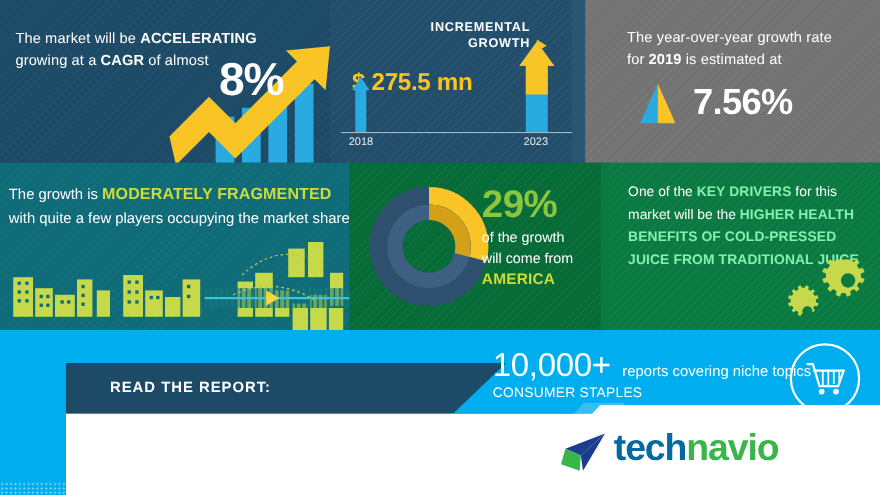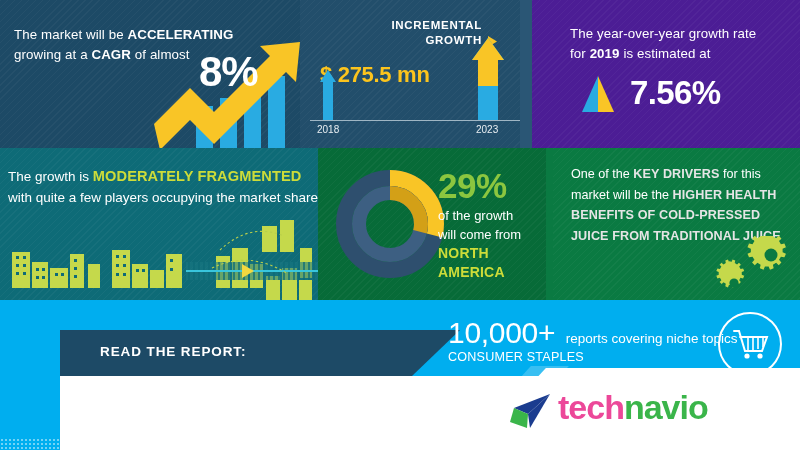--- a/index.html
+++ b/index.html
@@ -17,21 +17,21 @@
     position:absolute; inset:0; pointer-events:none;
     background-image:repeating-linear-gradient(135deg,
        rgba(255,255,255,0.035) 0px, rgba(255,255,255,0.035) 1px,
        rgba(255,255,255,0) 1px, rgba(255,255,255,0) 5px);
   }
 
   
   #row1 { position:absolute; left:0; top:0; width:720px; height:148px; background:#1d4a66; }
   #r1p1 { position:absolute; left:0;   top:0; width:300px; height:148px; background:#1d4a66; overflow:hidden;}
   #r1p2 { position:absolute; left:300px; top:0; width:232px; height:148px; background:#224e6b; overflow:hidden;}
-  #r1p3 { position:absolute; left:532px; top:0; width:268px; height:148px; background:#4c1d95; overflow:hidden;}
+  #r1p3 { position:absolute; left:532px; top:0; width:268px; height:148px; background:#737373; overflow:hidden;}
   .wedge {
     position:absolute; top:0; height:148px; width:38px; background:#2a5675;
     clip-path:polygon(0 0, 60% 0, 100% 50%, 60% 100%, 0 100%);
   }
 
   .hdr-text { color:#ffffff; font-size:13.3px; line-height:20px; letter-spacing:.1px; }
   .hdr-text b { font-weight:bold; }
 
   
   #pct8 { font-size:42px; font-weight:bold; color:#fff; letter-spacing:-1px; }
@@ -55,21 +55,21 @@
     clip-path:polygon(0 0, 55% 0, 100% 50%, 55% 100%, 0 100%);
   }
   .frag-text { color:#ffffff; font-size:13.5px; line-height:21px; }
   .frag-text b { color:#cddc39; font-weight:bold; font-size:14.6px; letter-spacing:.1px;}
 
   #pct29 { color:#8cc63f; font-size:35px; font-weight:bold; letter-spacing:-.5px; }
   .don-text { color:#ffffff; font-size:13px; line-height:19px; }
   .don-text b { color:#cddc39; font-weight:bold; font-size:14px; letter-spacing:.2px; display:block; }
 
   .drv-text { color:#ffffff; font-size:12.6px; line-height:20.5px; }
-  .drv-text b { color:#e5e5e5; font-weight:bold; letter-spacing:.1px; }
+  .drv-text b { color:#86efac; font-weight:bold; letter-spacing:.1px; }
 
   
   #row3 { position:absolute; left:0; top:300px; width:800px; height:150px; background:#00aeef; }
   #dots { position:absolute; left:0; bottom:0; width:800px; height:12px;
      background-image:radial-gradient(rgba(255,255,255,.45) 0.8px, transparent 0.9px);
      background-size:4px 4px; }
 
   #read-tab {
     position:absolute; left:60px; top:30px; width:400px; height:46px; background:#1d4a66;
     clip-path:polygon(0 0, 100% 0, 88% 100%, 0 100%);
@@ -93,21 +93,21 @@
   #logo-panel {
     position:absolute; right:0; bottom:0; width:330px; height:82px; background:#ffffff;
     clip-path:polygon(23% 0, 100% 0, 100% 100%, 0 100%);
   }
   #logo-panel-shade {
     position:absolute; right:0; bottom:0; width:345px; height:84px;
     background:rgba(255,255,255,.22);
     clip-path:polygon(22% 0, 33% 0, 11% 100%, 0 100%);
   }
   #logo-text { position:absolute; left:88px; top:20px; font-size:34px; font-weight:bold; letter-spacing:-1px; }
-  .lt-tech { color:#ec4899; }
+  .lt-tech { color:#0369a1; }
   .lt-navio { color:#3ab54a; }
 </style>
 </head>
 <body>
 
 <div id="canvas">
 
   <div id="row1">
 
     <div id="r1p1">
@@ -263,21 +263,20 @@
 
         <circle cx="60" cy="60" r="31" fill="none" stroke="#3d5f82" stroke-width="14" transform="rotate(-90 60 60)"></circle>
         <circle cx="60" cy="60" r="31" fill="none" stroke="#d3a017" stroke-width="14" stroke-dasharray="56.5 138.3" transform="rotate(-90 60 60)"></circle>
       </svg>
 
       <div class="abs" id="pct29" style="left:120px; top:18px;">29%</div>
 
       <div class="abs don-text" style="left:120px; top:58px; width:115px;">
         <div>of the growth</div>
         <div>will come from</div>
-        <b>NORTH</b>
         <b>AMERICA</b>
       </div>
     </div>
 
     <div class="r2wedge" style="left:546px;"></div>
 
     <div id="r2p3">
       <div class="stripes"></div>
 
       <div class="abs drv-text" style="left:18px; top:16px; width:218px;">

